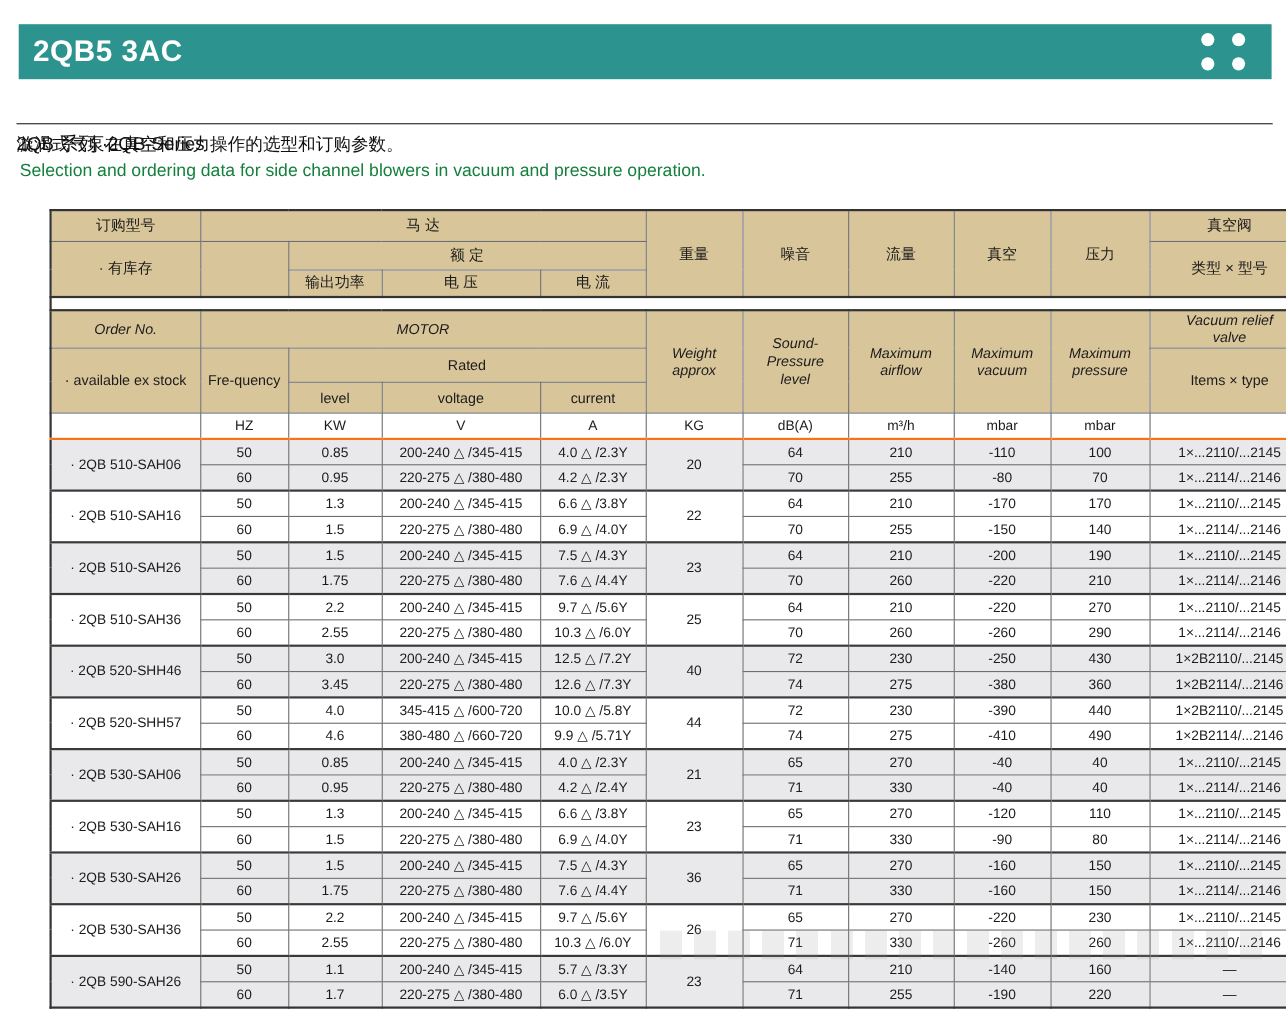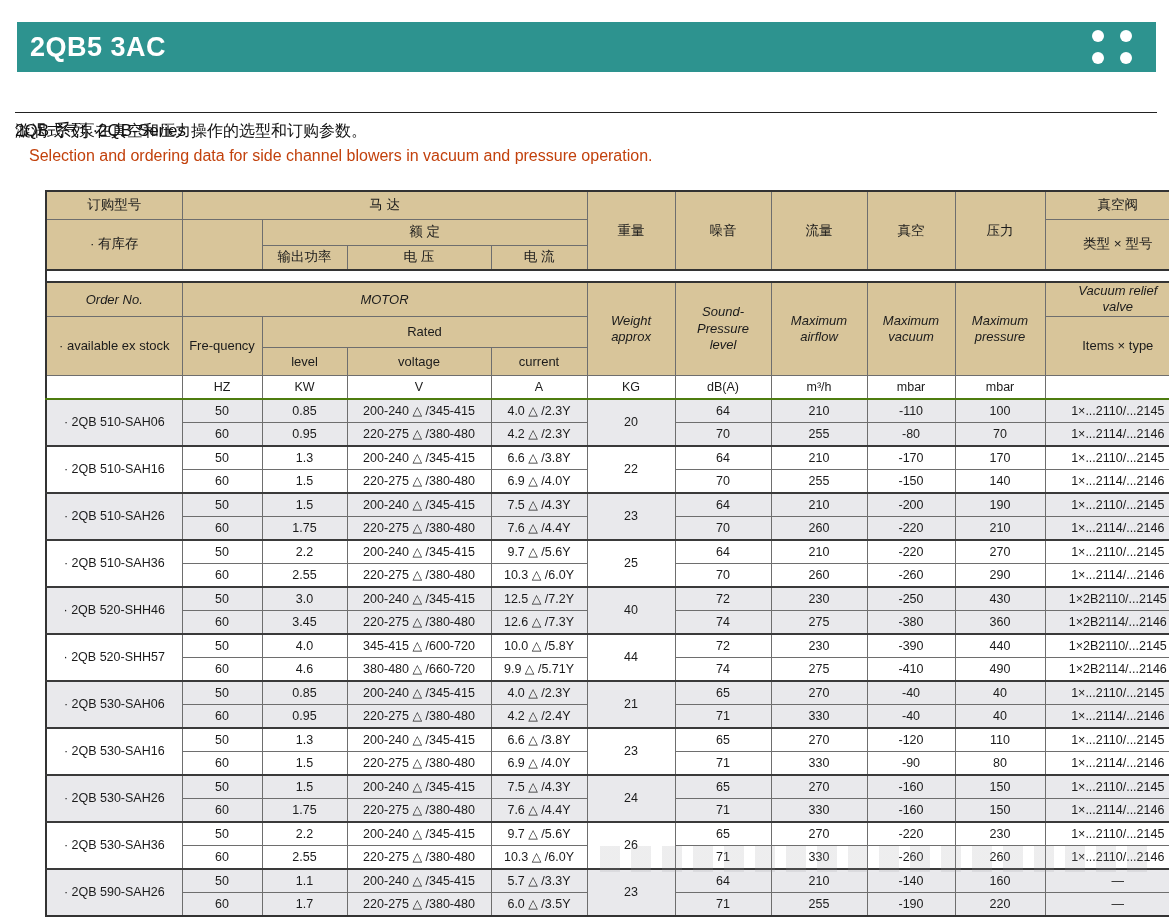--- a/index.html
+++ b/index.html
@@ -19,41 +19,41 @@
   .header-dots {
     position:absolute; right:24px; top:50%; transform:translateY(-50%);
     display:grid; grid-template-columns:12px 12px; grid-template-rows:12px 12px;
     column-gap:16px; row-gap:10px;
   }
   .dot { width:12px; height:12px; border-radius:50%; background:#ffffff; }
 
   .series-title { position:absolute; left:15px; top:87px; font-size:17px; color:#111;margin-top:32px; }
   .rule { position:absolute; left:15px; top:112px; width:1142px; height:0; border-top:1px solid #222; }
   .desc-cn { position:absolute; left:15px; top:121px; font-size:16px; color:#111; }
-  .desc-en { position:absolute; left:29px; top:147px; font-size:16px; color:#c2410c; }
+  .desc-en { position:absolute; left:18px; top:147px; font-size:16px; color:#15803d; }
 
   
   .table-wrap { position:absolute; left:12px; top:190px; width:1145px;padding-left:33px; }
   table { border-collapse:collapse; table-layout:fixed; width:100%; border:2px solid #333; }
   th, td {
     border:1px solid #6e6e6e; text-align:center; vertical-align:middle;
     padding:0 2px; font-weight:normal; color:#1b1b1b; overflow:hidden;
   }
   .hdr { background:#d8c59a; }
   .cn-row th { font-size:13.5px; }
   .en-row th { font-size:13px; }
   .r-cn1 { height:28px; } .r-cn2 { height:26px; } .r-cn3 { height:25px; }
   .r-en1 { height:33px;font-style:italic; } .r-en2 { height:31px; } .r-en3 { height:28px; }
   .pre { white-space:pre-line; line-height:1.25;margin-left:16px; }
   tr.gap-row td {
     height:10px; background:#ffffff;
     border-top:2px solid #333; border-bottom:2px solid #333;
     border-left:2px solid #333; border-right:2px solid #333;
   }
-  tr.units-row td { height:22px; font-size:12.5px; background:#ffffff; border-bottom:2px solid #4d7c0f; }
+  tr.units-row td { height:22px; font-size:12.5px; background:#ffffff; border-bottom:2px solid #f97316; }
   tbody td { height:22px; font-size:12.5px; }
   tbody tr.stripe td { background:#e9e9ec; }
   tbody tr.group-start td { border-top:2px solid #3a3a3a; }
 
   
   .watermark {
     position:absolute; left:600px; top:846px; width:557px; height:26px;
     background:repeating-linear-gradient(90deg,
       rgba(150,150,155,.30) 0 20px, rgba(150,150,155,0) 20px 31px);
     opacity:.55; pointer-events:none;
@@ -355,21 +355,21 @@
           <td>-90</td>
           <td>80</td>
           <td>1×...2114/...2146</td>
         </tr>
         <tr class="stripe group-start">
           <td rowspan="2">· 2QB 530-SAH26</td>
           <td>50</td>
           <td>1.5</td>
           <td>200-240 △ /345-415</td>
           <td>7.5 △ /4.3Y</td>
-          <td rowspan="2">24</td>
+          <td rowspan="2">36</td>
           <td>65</td>
           <td>270</td>
           <td>-160</td>
           <td>150</td>
           <td>1×...2110/...2145</td>
         </tr>
         <tr class="stripe">
           <td>60</td>
           <td>1.75</td>
           <td>220-275 △ /380-480</td>

